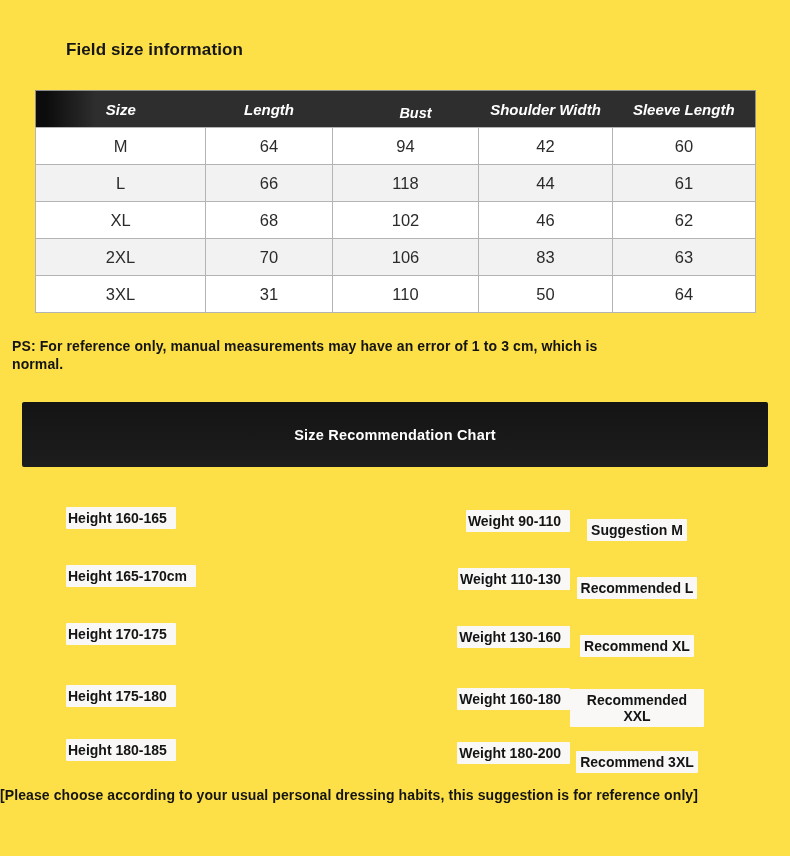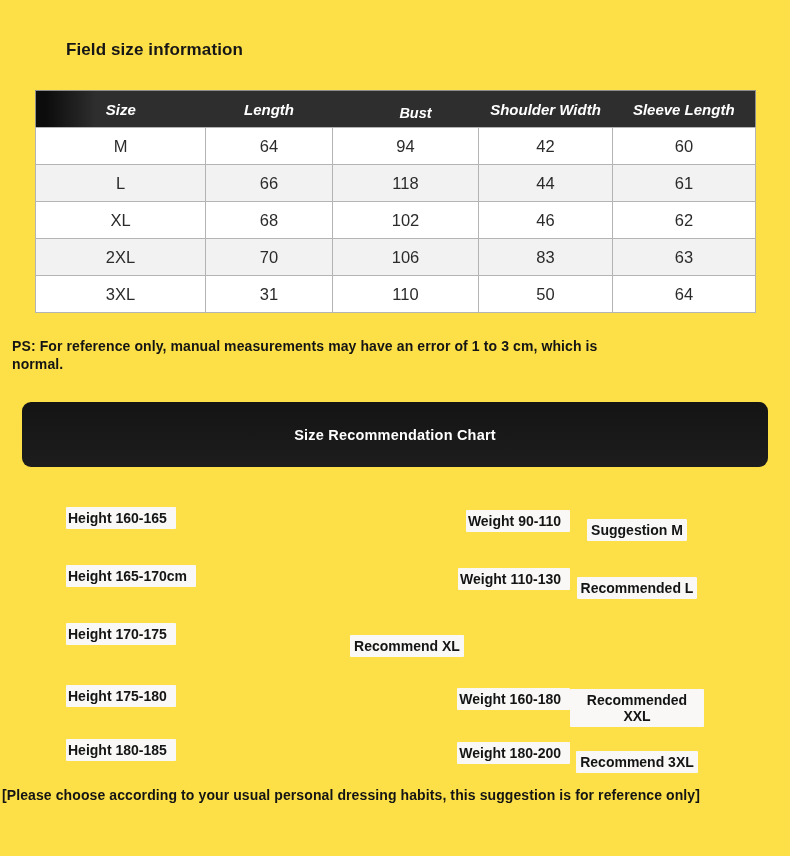--- a/index.html
+++ b/index.html
@@ -47,21 +47,21 @@
   .ps-note {
     position: absolute; left: 12px; top: 338px; width: 620px;
     font-size: 14px; font-weight: 700; color: #141414; line-height: 1.28;
     letter-spacing: 0.1px;
   }
 
   
   .rec-banner {
     position: absolute; left: 22px; top: 402px; width: 746px; height: 65px;
     background: linear-gradient(180deg, #141414 0%, #1d1d1d 100%);
-    border-radius: 9px;
+    border-radius: 2px;
     display: flex; align-items: center; justify-content: center;
   }
   .rec-banner .banner-title {
     color: #ffffff; font-size: 14.5px; font-weight: 700; letter-spacing: 0.2px;
   }
 
   
   .rec-section { position: absolute; left: 0; top: 467px; width: 790px; padding-top: 22px; }
   .rec-row {
     display: grid;
@@ -73,22 +73,22 @@
   .rec-cell.col-height { text-align: left; }
   .rec-cell.col-weight { text-align: right; transform: translateY(3px); }
   .rec-cell.col-suggest { text-align: center; padding-right: 86px; transform: translateY(-2px); }
   .rec-cell .hl {
     display: inline-block; background: #f9f8f7; padding: 3px 9px 3px 2px; border-radius: 1px;
   }
   .rec-cell.col-suggest .hl { padding: 3px 4px; margin-top: 28px; }
 
   
   .bottom-note {
-    position: absolute; left: 0; top: 787px; width: 700px;
-    text-align: right; font-size: 14px; font-weight: 700; color: #141414;
+    position: absolute; left: 0; top: 787px; width: 790px;
+    text-align: left; font-size: 14px; font-weight: 700; color: #141414;
     letter-spacing: 0.1px;
   }
 </style>
 </head>
 <body>
 
 <div class="page">
 
   <div class="page-title">Field size information</div>
 
@@ -162,20 +162,21 @@
       <div class="rec-cell col-weight"><span class="hl">Weight 90-110</span></div>
       <div class="rec-cell col-suggest"><span class="hl">Suggestion M</span></div>
     </div>
     <div class="rec-row">
       <div class="rec-cell col-height"><span class="hl">Height 165-170cm</span></div>
       <div class="rec-cell col-weight"><span class="hl">Weight 110-130</span></div>
       <div class="rec-cell col-suggest"><span class="hl">Recommended L</span></div>
     </div>
     <div class="rec-row">
       <div class="rec-cell col-height"><span class="hl">Height 170-175</span></div>
+      <div class="rec-cell col-weight"><span class="hl">Weight 130-160</span></div>
       <div class="rec-cell col-suggest"><span class="hl">Recommend XL</span></div>
     </div>
     <div class="rec-row">
       <div class="rec-cell col-height"><span class="hl">Height 175-180</span></div>
       <div class="rec-cell col-weight"><span class="hl">Weight 160-180</span></div>
       <div class="rec-cell col-suggest"><span class="hl">Recommended XXL</span></div>
     </div>
     <div class="rec-row">
       <div class="rec-cell col-height"><span class="hl">Height 180-185</span></div>
       <div class="rec-cell col-weight"><span class="hl">Weight 180-200</span></div>

